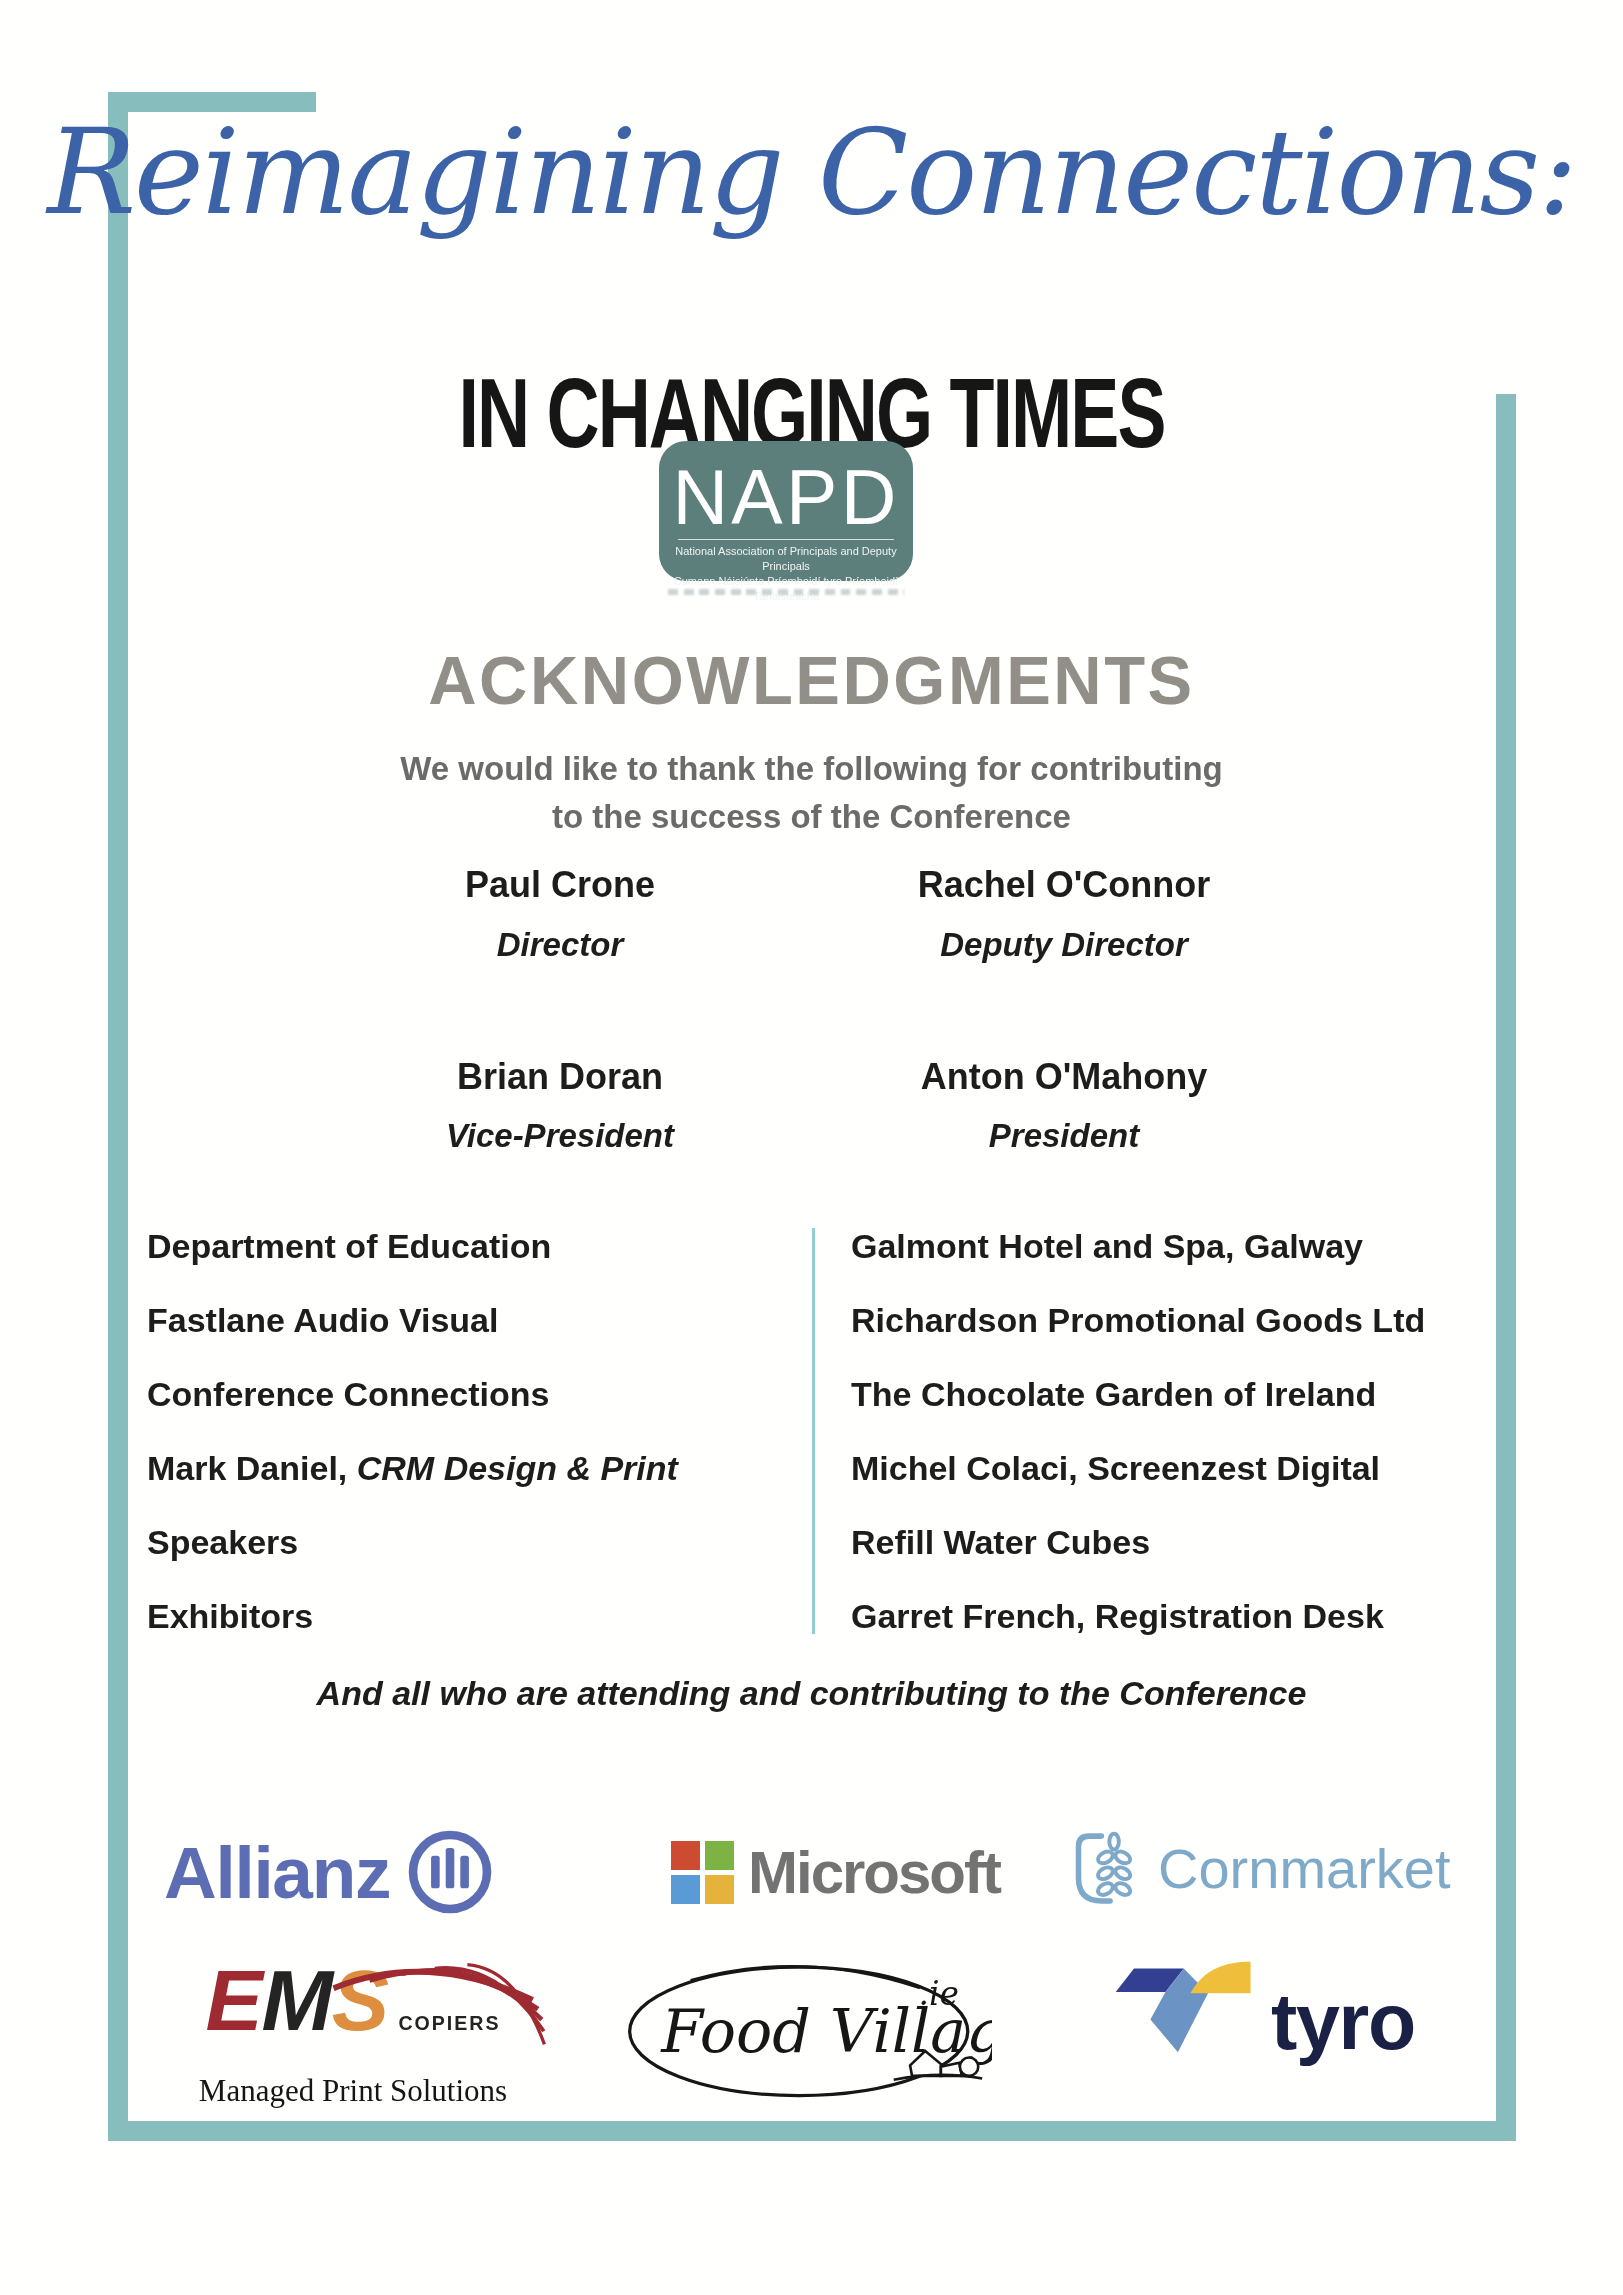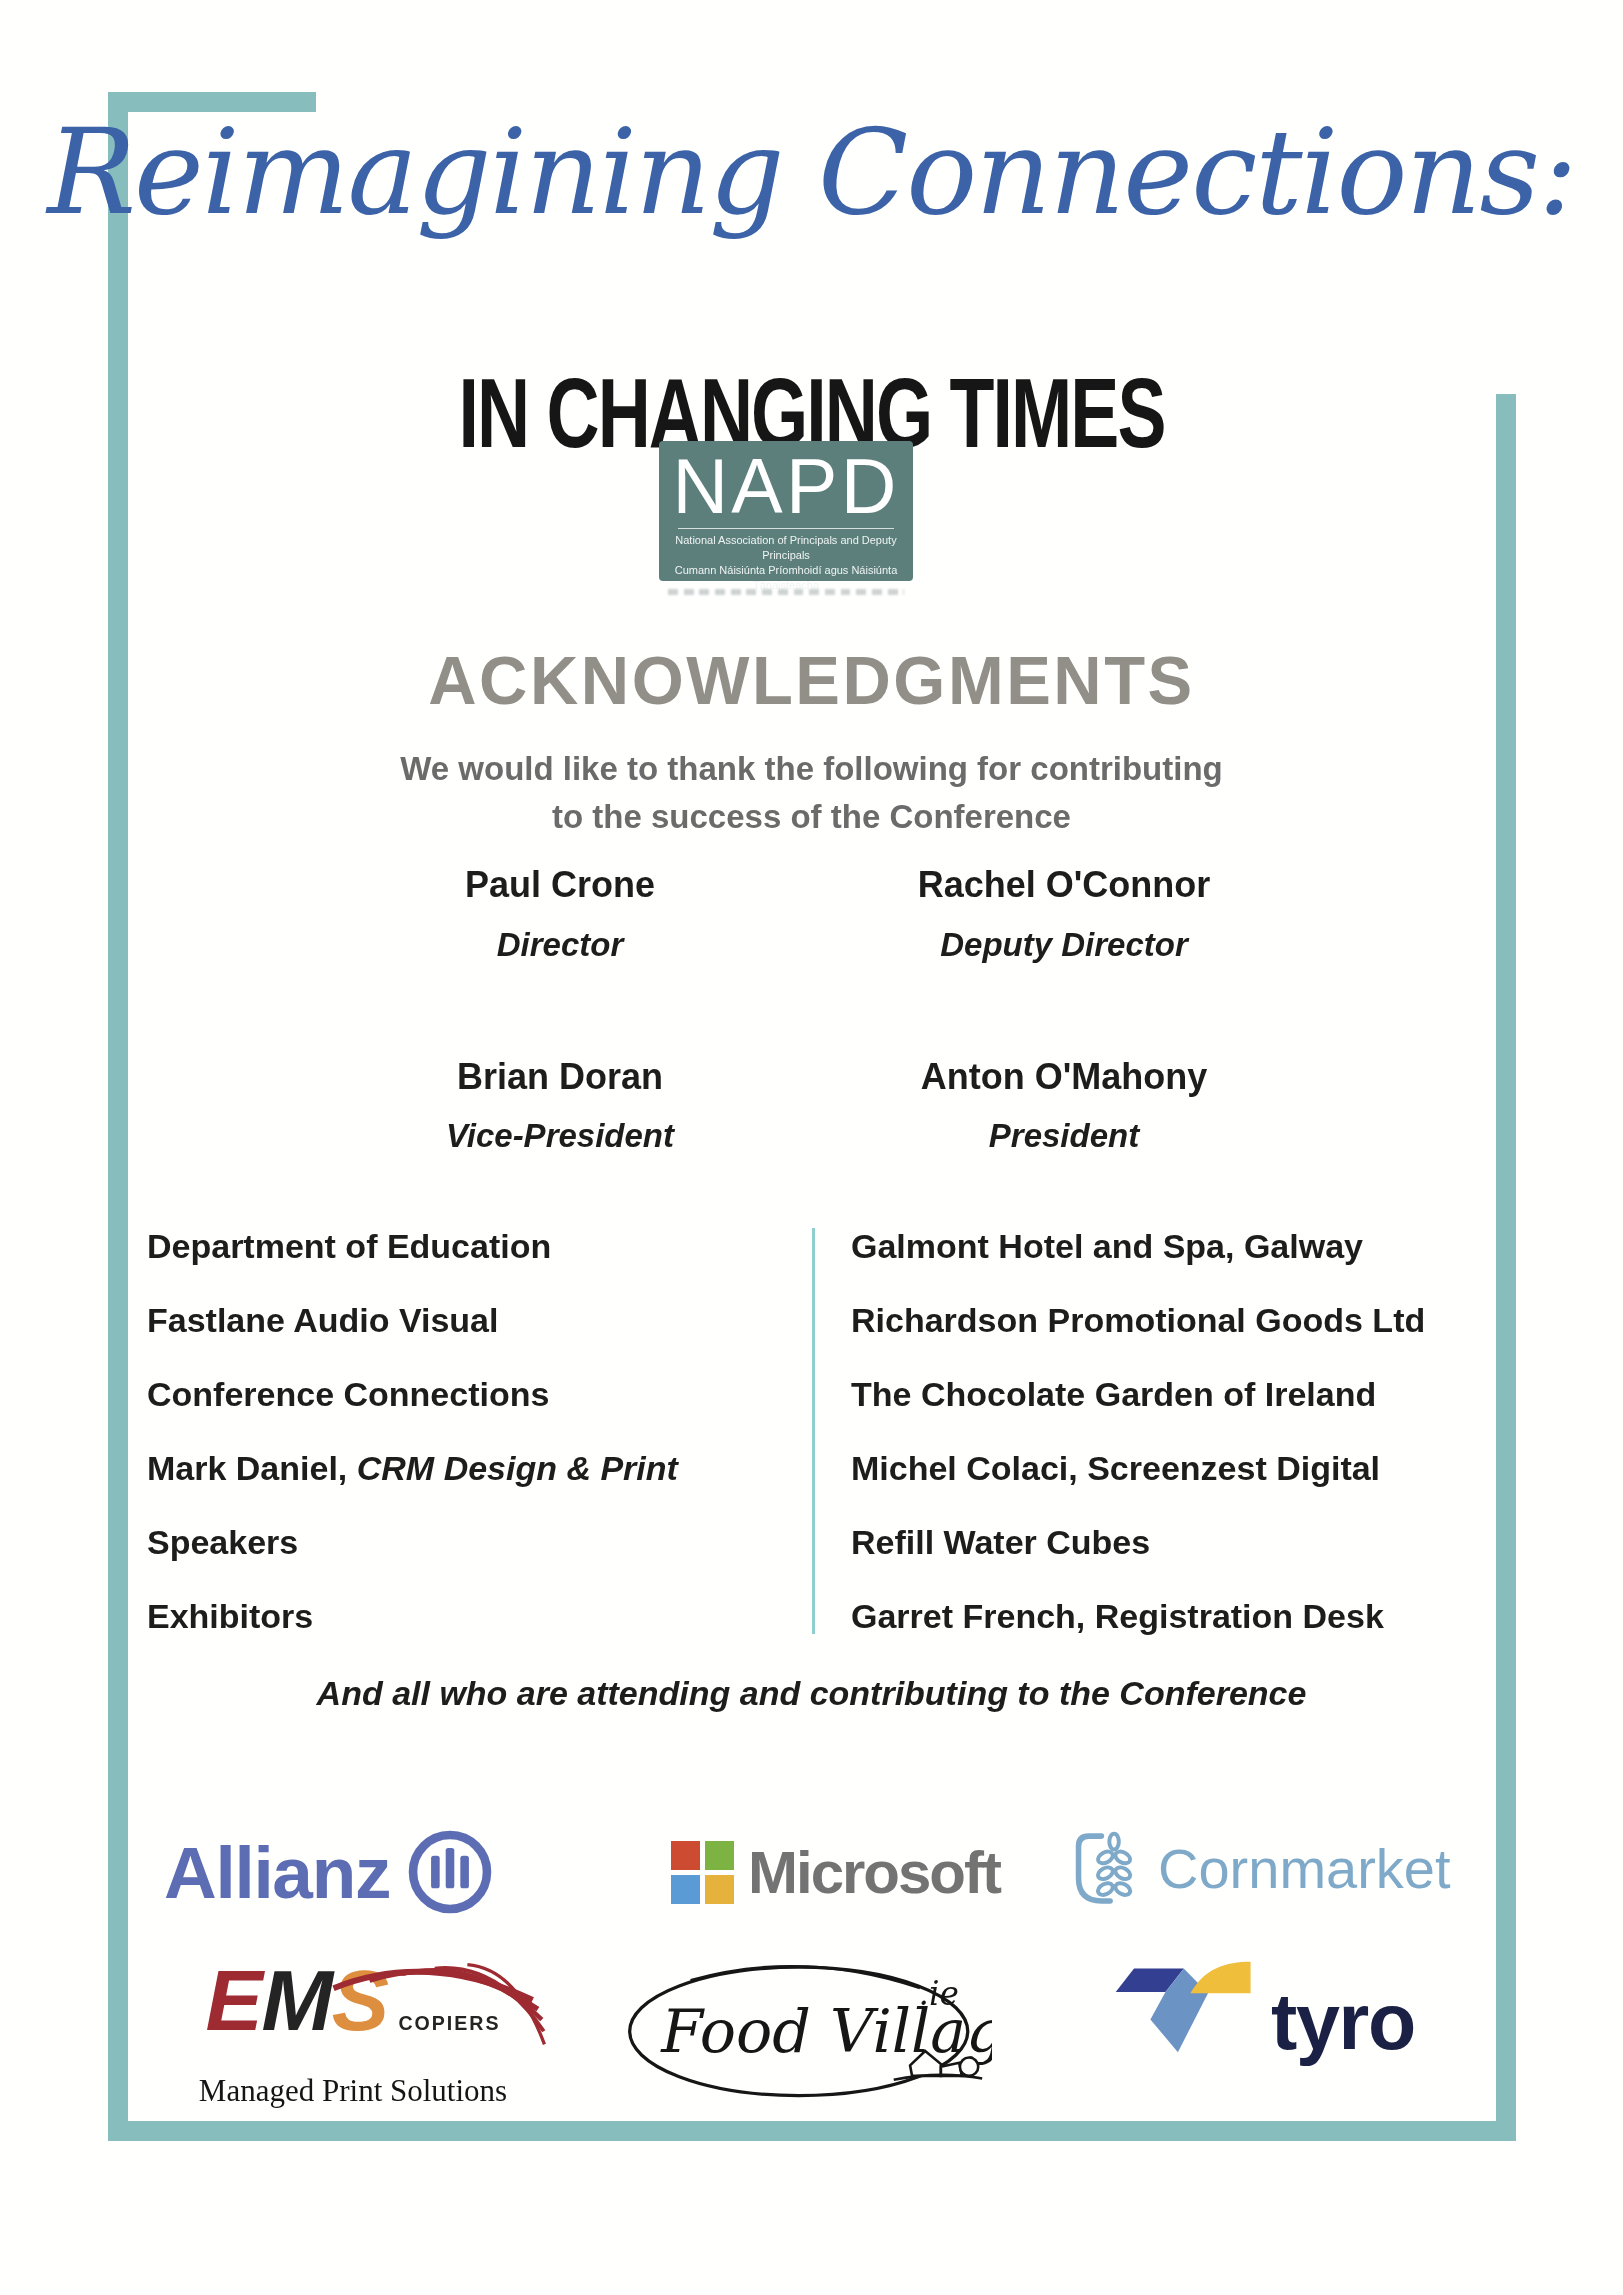--- a/index.html
+++ b/index.html
@@ -12,21 +12,21 @@
   .bar-right{left:1496px;top:394px;width:19.6px;height:1746px;}
   .bar-bottom{left:108px;top:2121px;width:1408px;height:19.6px;}
   
   .title-script{position:absolute;left:0;width:100%;top:108px;text-align:center;
     font-family:"DejaVu Serif",serif;font-style:italic;font-size:118px;line-height:1.1;
     color:#3c63a7;letter-spacing:-2px;}
   .title-main{position:absolute;left:0;width:100%;top:357px;text-align:center;
     font-weight:bold;font-size:98px;color:#161616;letter-spacing:-2.6px;transform:scaleX(0.75);}
   
   .napd-box{position:absolute;left:659px;top:441px;width:254px;height:140px;background:#5c7f7c;
-    border-radius:4px;color:#ffffff;text-align:center;box-sizing:border-box;padding-top:7px;}
+    border-radius:27px;color:#ffffff;text-align:center;box-sizing:border-box;padding-top:18px;}
   .napd-acronym{font-size:77px;line-height:77px;letter-spacing:3.3px;font-weight:normal;}
   .napd-divider{width:216px;height:1.3px;background:rgba(255,255,255,.75);margin:2.6px auto 3.9px auto;}
   .napd-divider.b{margin-top:5.2px;}
   .napd-sub{font-size:11px;line-height:15px;color:#eef4f3;}
   .napd-tagline-blur{position:absolute;left:668px;top:589px;width:236px;height:5.9px;opacity:.45;
     background:repeating-linear-gradient(90deg,#8f9f9e 0 9.8px,transparent 9.8px 15.7px);filter:blur(1px);}
   
   .ack-heading{position:absolute;left:0;width:100%;top:641px;text-align:center;
     font-size:69px;font-weight:bold;color:#918f88;letter-spacing:2.6px;transform:scaleX(0.97);}
   .ack-intro{position:absolute;left:0;width:100%;top:745px;text-align:center;
@@ -77,21 +77,21 @@
   <div class="frame-bar bar-right"></div>
   <div class="frame-bar bar-bottom"></div>
 
   <div class="title-script">Reimagining Connections:</div>
   <div class="title-main">IN CHANGING TIMES</div>
 
   <div class="napd-box">
     <div class="napd-acronym">NAPD</div>
     <div class="napd-divider"></div>
     <div class="napd-sub">National Association of Principals and Deputy Principals</div>
-    <div class="napd-sub">Cumann Náisiúnta Príomhoidí agus Náisiúnta Tánaisteacha</div>
+    <div class="napd-sub">Cumann Náisiúnta Príomhoidí tyro Príomhoidí Tánaisteacha</div>
     <div class="napd-divider b"></div>
   </div>
   <div class="napd-tagline-blur"></div>
 
   <div class="ack-heading">ACKNOWLEDGMENTS</div>
   <div class="ack-intro">
     <div>We would like to thank the following for contributing</div>
     <div>to the success of the Conference</div>
   </div>
 

